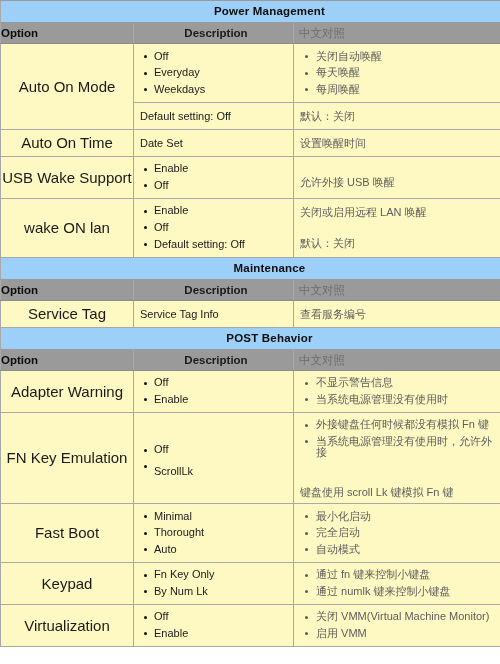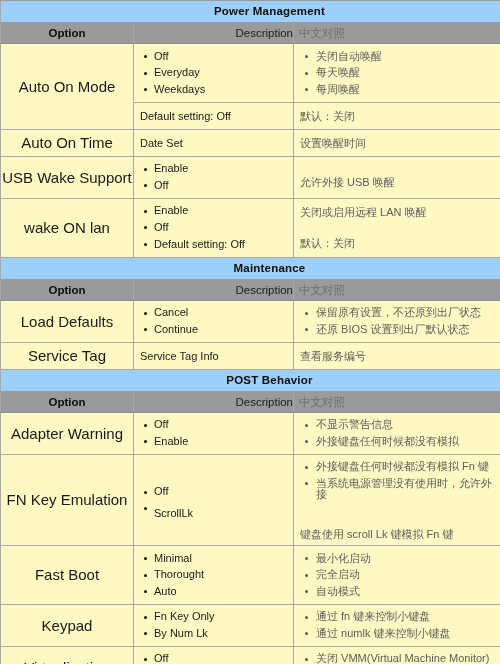--- a/index.html
+++ b/index.html
@@ -54,29 +54,28 @@
   
   tr.colhead-row td {
     background: #9a9a9a;
     height: 20px;
     line-height: 20px;
     font-size: 11.5px;
     border-top: 1px solid #8d8d8d;
     border-bottom: 1px solid #8d8d8d;
   }
   tr.colhead-row td.h-option {
-    text-align: center;
     font-weight: bold;
     color: #0c0c0c;
   }
   tr.colhead-row td.h-desc {
-    text-align: right;
+    text-align: center;
     padding-left: 5px;
     color: #1b1b1b;
-    font-weight: normal;
+    font-weight: bold;
   }
   tr.colhead-row td.h-cn {
     text-align: left;
     padding-left: 5px;
     color: #6d6d6d;
     font-weight: normal;
     margin-left: 23px;
   }
 
   
@@ -243,39 +242,20 @@
 
       <tr class="section-row">
         <td colspan="3">Maintenance</td>
       </tr>
       <tr class="colhead-row">
         <td class="h-option">Option</td>
         <td class="h-desc">Description</td>
         <td class="h-cn">中文对照</td>
       </tr>
 
-      <tr>
-        <td class="opt-cell">Load Defaults</td>
-        <td class="desc-cell">
-          <div class="inner-blk">
-            <ul class="bullets">
-              <li>Cancel</li>
-              <li>Continue</li>
-            </ul>
-          </div>
-        </td>
-        <td class="cn-cell">
-          <div class="inner-blk">
-            <ul class="bullets">
-              <li>保留原有设置，不还原到出厂状态</li>
-              <li>还原 BIOS 设置到出厂默认状态</li>
-            </ul>
-          </div>
-        </td>
-      </tr>
 
       <tr>
         <td class="opt-cell">Service Tag</td>
         <td class="desc-cell">
           <div class="inner-blk">
               <div class="plain-line">Service Tag Info</div>
             </div>
         </td>
         <td class="cn-cell">
           <div class="inner-blk">
@@ -300,21 +280,21 @@
             <ul class="bullets">
               <li>Off</li>
               <li>Enable</li>
             </ul>
           </div>
         </td>
         <td class="cn-cell">
           <div class="inner-blk">
             <ul class="bullets">
               <li>不显示警告信息</li>
-              <li>外接键盘任何时候都没有模拟</li>
+              <li>当系统电源管理没有使用时</li>
             </ul>
           </div>
         </td>
       </tr>
 
       <tr>
         <td class="opt-cell">FN Key Emulation</td>
         <td class="desc-cell">
           <div class="inner-blk" style="padding-top:10px;">
             <ul class="bullets">

